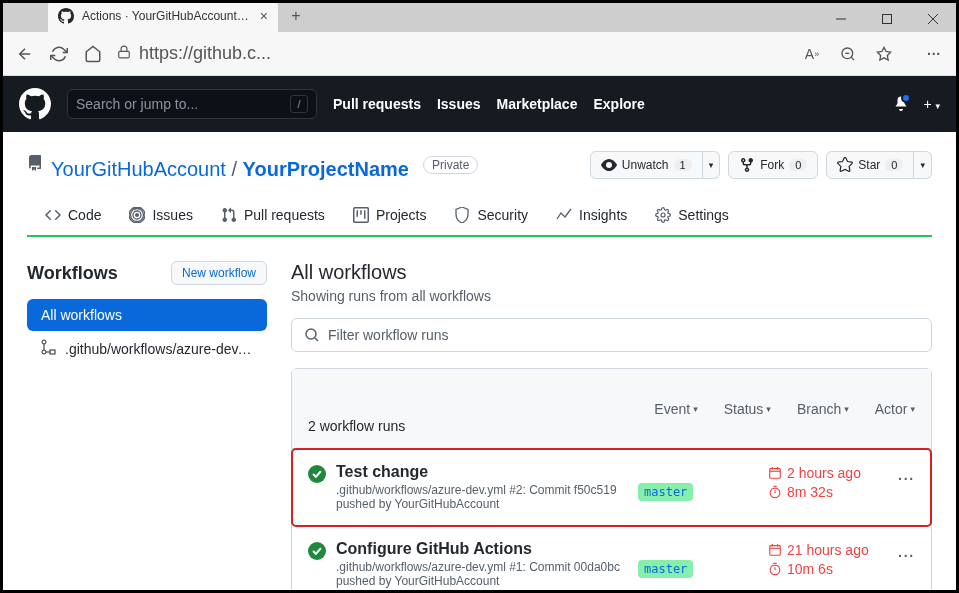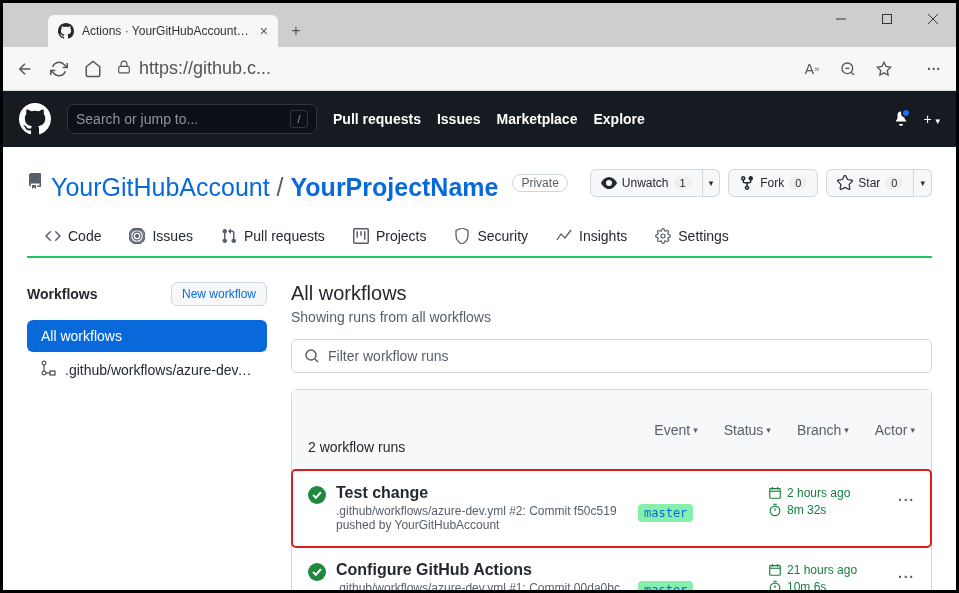--- a/index.html
+++ b/index.html
@@ -1,17 +1,17 @@
 <!DOCTYPE html>
 <html><head>
 <meta charset="utf-8">
 <style>
 * { box-sizing: border-box; margin: 0; padding: 0; }
 body { font-family: -apple-system, BlinkMacSystemFont, "Segoe UI", Helvetica, Arial, sans-serif; font-size: 14px; color: #24292f; background: #fff; width: 959px; height: 593px; overflow: hidden; border: 3px solid #000; }
-.titlebar { height: 44px; background: #cecece; display: flex; align-items: center; position: relative; }
+.titlebar { height: 29px; background: #cecece; display: flex; align-items: center; position: relative; }
 .tab-strip { display: flex; align-items: flex-end; height: 100%; padding-left: 45px; gap: 0; }
 .browser-tab { background: #f7f7f7; height: 32px; display: flex; align-items: center; padding: 0 10px; border-radius: 6px 6px 0 0; width: 230px; gap: 8px; font-size: 12px; color: #333; }
 .browser-tab .favicon { width: 16px; height: 16px; display: flex; align-items: center; justify-content: center; }
 .browser-tab .tab-title { flex: 1; overflow: hidden; white-space: nowrap; text-overflow: ellipsis; }
 .browser-tab .tab-close { font-size: 14px; color: #555; }
 .new-tab { width: 28px; height: 28px; display: flex; align-items: center; justify-content: center; font-size: 16px; color: #555; margin-left: 4px; margin-bottom: 2px; }
 .win-controls { position: absolute; right: 0; top: 0; display: flex; height: 32px; }
 .win-btn { width: 46px; height: 32px; display: flex; align-items: center; justify-content: center; color: #333; }
 .addrbar { height: 44px; background: #f7f7f7; display: flex; align-items: center; padding: 0 12px; gap: 14px; border-bottom: 1px solid #ddd; }
 .addr-ico { width: 20px; height: 20px; display: flex; align-items: center; justify-content: center; color: #555; }
@@ -22,40 +22,40 @@
 .gh-search { position: relative; background: #0d1117; border: 1px solid #30363d; border-radius: 6px; height: 30px; width: 250px; display: flex; align-items: center; padding: 0 8px; color: #8b949e; font-size: 14px; }
 .gh-search .slash { margin-left: auto; border: 1px solid #30363d; border-radius: 3px; width: 18px; height: 18px; font-size: 11px; display: flex; align-items: center; justify-content: center; }
 .gh-nav { display: flex; gap: 16px; font-weight: 600; font-size: 14px; }
 .gh-nav a { color: #fff; }
 .gh-right { margin-left: auto; display: flex; gap: 14px; align-items: center; color: #fff; }
 .bell { position: relative; }
 .bell-dot { position: absolute; top: -2px; right: -2px; width: 10px; height: 10px; background: #1f6feb; border-radius: 50%; border: 2px solid #161b22; }
 .repo-head { padding: 16px 24px 0; background: #fff; }
 .repo-title-row { display: flex; align-items: center; gap: 8px; }
 .repo-ico { color: #57606a; }
-.repo-path { font-size: 25px; color: #0969da; margin-top: 10px; }
+.repo-path { font-size: 20px; color: #0969da; margin-top: 10px; }
 .repo-path a { color: #0969da; }
 .repo-path .sep { color: #57606a; }
 .repo-path .name { font-weight: 600; }
 .visibility { border: 1px solid #d0d7de; border-radius: 20px; padding: 1px 8px; font-size: 12px; color: #57606a; margin-left: 6px; }
 .repo-actions { margin-left: auto; display: flex; gap: 8px; border-radius: 11px; }
 .btn-grp { display: flex; }
 .btn { border: 1px solid #d0d7de; background: #f6f8fa; height: 28px; display: flex; align-items: center; padding: 0 10px; font-size: 12px; color: #24292f; gap: 5px; border-radius: 6px; }
 .btn-grp .btn:first-child { border-radius: 6px 0 0 6px; }
 .btn-grp .btn:last-child { border-radius: 0 6px 6px 0; border-left: 0; padding: 0 6px; }
 .count-badge { background: #eee; border-radius: 10px; padding: 0 6px; font-size: 11px; }
 .repo-tabs { display: flex; gap: 8px; margin-top: 16px; border-bottom: 2px solid #22c55e; padding: 0 8px; }
 .repo-tab { display: flex; align-items: center; gap: 7px; padding: 10px 10px; font-size: 14px; color: #24292f; border-bottom: 2px solid transparent; }
 .repo-tab.active { border-bottom-color: #fd8c73; font-weight: 600; }
 .repo-tab svg { color: #57606a; }
 .repo-tab.active svg { color: #24292f; }
 .content { display: flex; padding: 24px; gap: 24px; }
 .sidebar { width: 240px; }
 .sidebar-head { display: flex; align-items: center; justify-content: space-between; margin-bottom: 14px; }
-.sidebar-head h3 { font-size: 14px; font-weight: 600; }
+.sidebar-head h3 { font-size: 18px; font-weight: 600; }
 .new-wf { border: 1px solid #d0d7de; background: #f6f8fa; font-size: 12px; color: #0969da; padding: 4px 10px; border-radius: 6px; }
 .wf-item { display: flex; align-items: center; gap: 8px; padding: 8px 14px; border-radius: 6px; font-size: 14px; }
 .wf-item.active { background: #0969da; color: #fff; }
 .wf-item.sub { color: #24292f; padding-left: 14px; }
 .wf-item.sub .wf-label { overflow: hidden; text-overflow: ellipsis; white-space: nowrap; }
 .main { flex: 1; }
 .main h1 { font-size: 20px; font-weight: 400; margin-bottom: 4px; }
 .subtitle { color: #57606a; font-size: 14px; margin-bottom: 14px; }
 .filter-box { border: 1px solid #d0d7de; border-radius: 6px; height: 34px; display: flex; align-items: center; padding: 0 12px; gap: 8px; color: #57606a; margin-bottom: 16px; }
 .runs-box { border: 1px solid #d0d7de; border-radius: 6px; }
@@ -65,21 +65,21 @@
 .runs-filters span { display: flex; align-items: center; gap: 3px; }
 .run-row { display: flex; padding: 14px 16px; border-bottom: 1px solid #d0d7de; align-items: flex-start; gap: 10px; position: relative; }
 .run-row:last-child { border-bottom: none; }
 .run-row.highlight { outline: 2px solid #d8201e; outline-offset: -1px; border-radius: 4px; gap: 10px; }
 .status-ico { margin-top: 2px; }
 .run-main { flex: 1; }
 .run-title { font-weight: 600; font-size: 16px; color: #24292f; }
 .run-meta { color: #57606a; font-size: 12px; margin-top: 2px; }
 .branch-col { width: 120px; padding-top: 20px; }
 .branch-pill { background: #86efac; color: #0969da; font-family: monospace; font-size: 12px; padding: 2px 6px; border-radius: 4px; }
-.time-col { width: 120px; color: #15803d; font-size: 12px; padding-top: 2px; }
+.time-col { width: 120px; color: #ef4444; font-size: 14px; padding-top: 2px; }
 .time-row { display: flex; align-items: center; gap: 5px; margin-bottom: 3px; }
 .kebab { color: #57606a; padding-top: 8px; font-weight: bold; letter-spacing: 1px; }
 .caret { font-size: 9px; }
 </style>
 </head>
 <body>
 
 <div class="titlebar">
   <div class="tab-strip">
     <div class="browser-tab">

